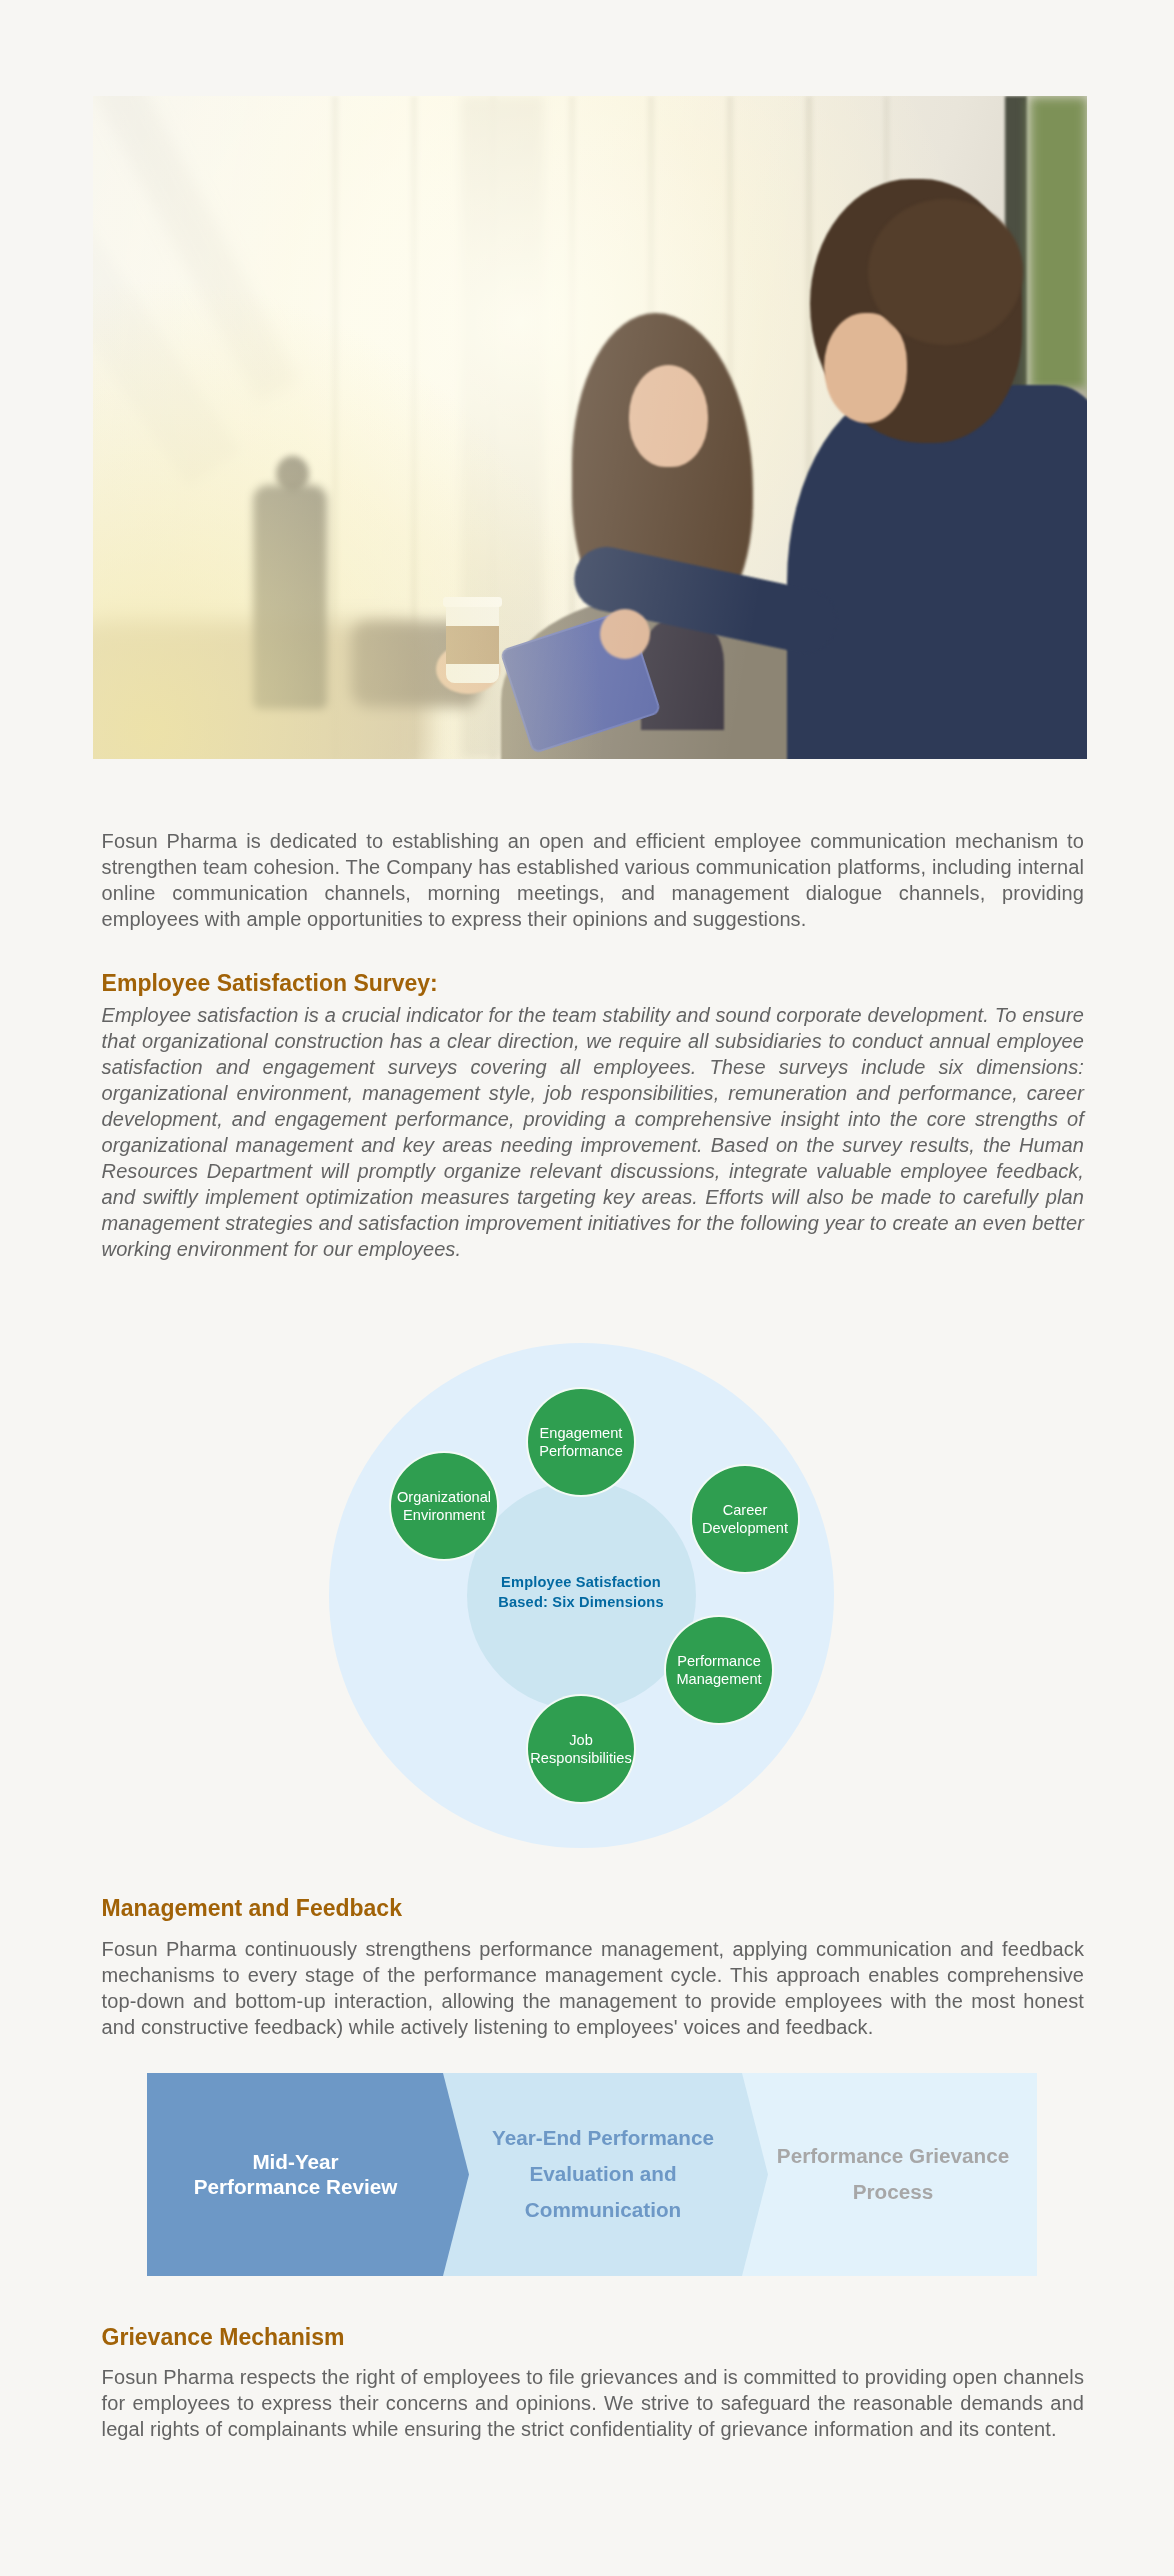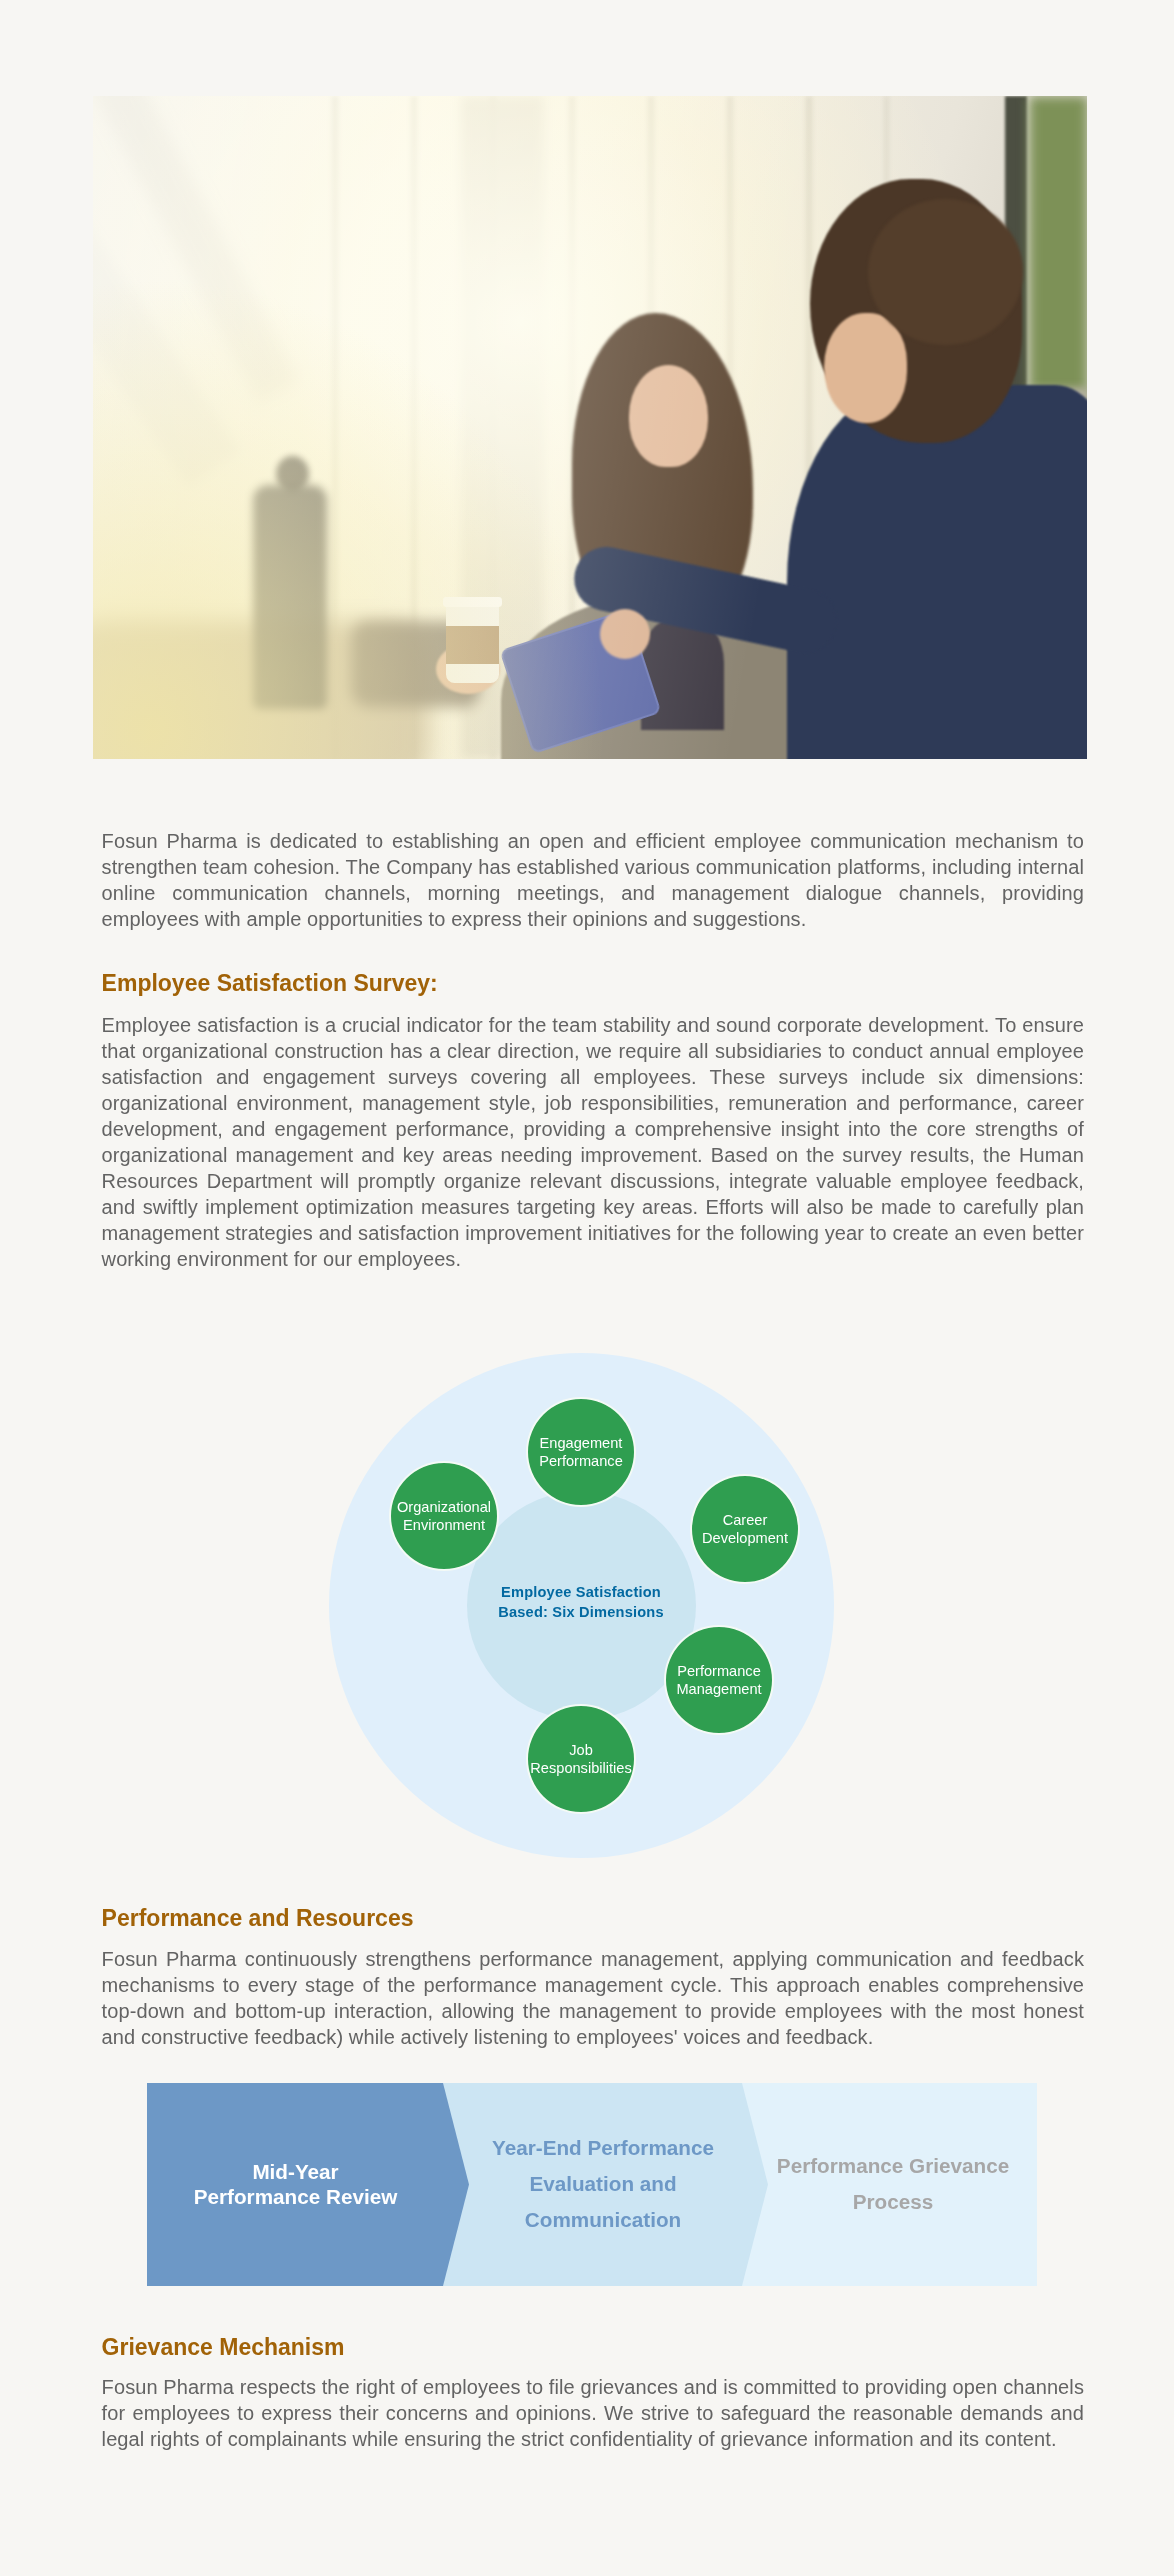--- a/index.html
+++ b/index.html
@@ -46,21 +46,21 @@
     background:linear-gradient(100deg,rgba(255,255,249,.55) 0%,rgba(255,255,249,.28) 38%,rgba(255,255,255,0) 68%);}
   .ph-flare{left:0;top:0;width:100%;height:100%;
     background:radial-gradient(circle at 6% 96%,rgba(242,230,160,.75),rgba(242,230,160,0) 40%);}
 
   
   .body-par{margin:0;padding:0 0 0 8.6px;width:991px;box-sizing:border-box;
     font-size:20px;line-height:26px;color:#636363;text-align:justify;letter-spacing:0.1px;}
   .heading{margin:0;padding:0 0 0 8.6px;font-size:23px;line-height:27.6px;font-weight:700;color:#a16207;}
   .mt-intro{margin-top:69px;}
   .mt-h1{margin-top:38px;}
-  .mt-p2{margin-top:14px;}
+  .mt-p2{margin-top:4px;font-style:italic;}
   .mt-h2{margin-top:47px;}
   .mt-p3{margin-top:13.8px;}
   .mt-h3{margin-top:48px;}
   .mt-p4{margin-top:12px;}
 
   
   .diagram{position:relative;margin-top:81px;width:999px;height:505px;}
   .outer-circle{position:absolute;left:236px;top:0;width:505px;height:505px;border-radius:50%;}
   .inner-circle{position:absolute;left:374px;top:138px;width:229px;height:229px;border-radius:50%;}
   .node{position:absolute;width:110px;height:110px;border-radius:50%;border:2.6px solid rgba(255,255,255,.95);
@@ -140,21 +140,21 @@
       <div class="node node-ul" style="background: rgb(47, 158, 80); color: rgb(255, 255, 255);">Organizational Environment</div>
       <div class="node node-ur" style="background: rgb(47, 158, 80); color: rgb(255, 255, 255);">Career Development</div>
       <div class="node node-lr" style="background: rgb(47, 158, 80); color: rgb(255, 255, 255);">Performance Management</div>
       <div class="node node-bottom" style="background: rgb(47, 158, 80); color: rgb(255, 255, 255);">Job Responsibilities</div>
       <div class="center-label" style="color: #0369a1;">
         <span>Employee Satisfaction</span>
         <span>Based: Six Dimensions</span>
       </div>
     </div>
 
-    <h2 class="heading mt-h2">Performance and Resources</h2>
+    <h2 class="heading mt-h2">Management and Feedback</h2>
     <p class="body-par mt-p3">Fosun Pharma continuously strengthens performance management, applying communication and feedback mechanisms to every stage of the performance management cycle. This approach enables comprehensive top-down and bottom-up interaction, allowing the management to provide employees with the most honest and constructive feedback) while actively listening to employees' voices and feedback.</p>
 
     <div class="flow">
       <div class="seg seg3" style="background: rgb(226, 242, 251);"></div>
       <div class="seg seg2" style="background: rgb(204, 229, 243);"></div>
       <div class="seg seg1" style="background: rgb(109, 152, 198);"></div>
       <div class="step-label label1" style="color: rgb(255, 255, 255);">Mid-Year Performance Review</div>
       <div class="step-label label2" style="color: rgb(109, 152, 198);">Year-End Performance Evaluation and Communication</div>
       <div class="step-label label3" style="color: rgb(167, 167, 167);">Performance Grievance Process</div>
     </div>

